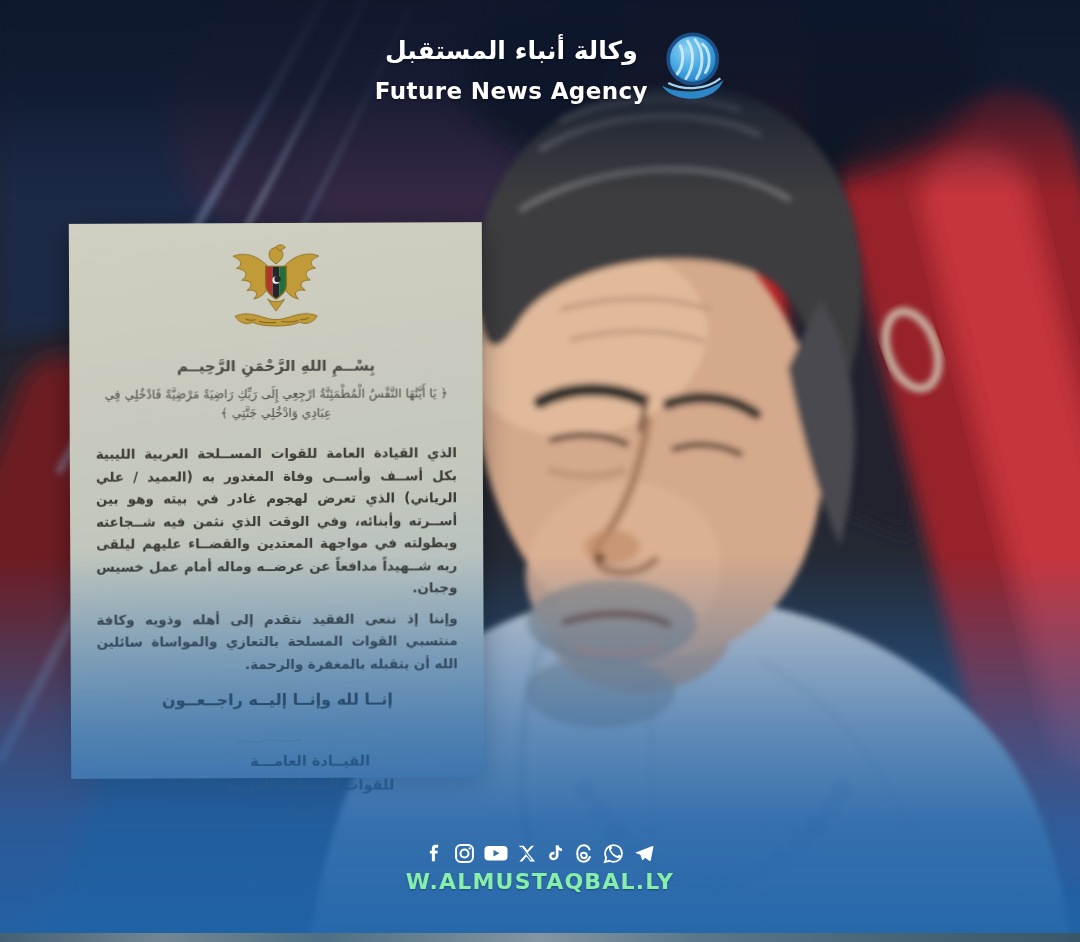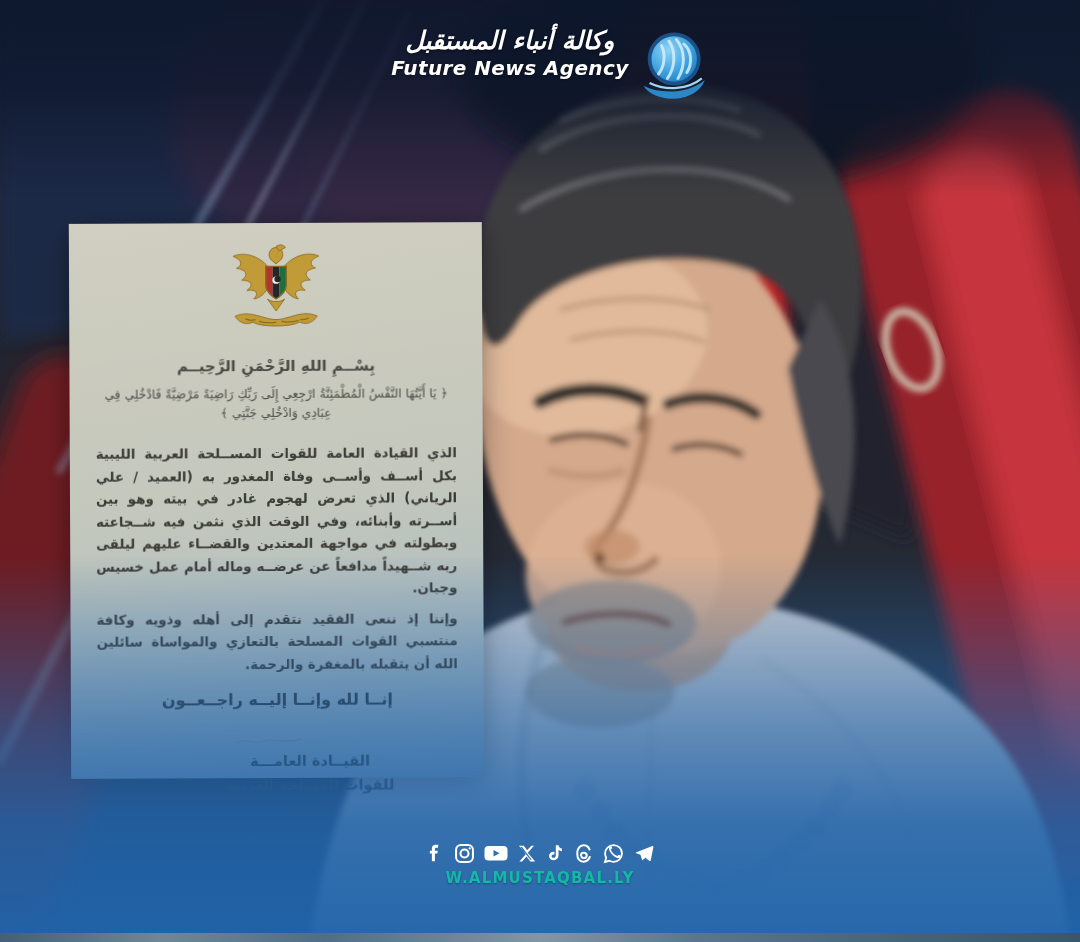--- a/index.html
+++ b/index.html
@@ -27,30 +27,30 @@
   
   .overlay-top{position:absolute;left:0;right:0;top:0;height:195px;z-index:2;pointer-events:none;
        background:linear-gradient(180deg,rgba(13,23,44,.93) 0%,rgba(13,23,44,.72) 45%,rgba(13,23,44,.25) 78%,rgba(13,23,44,0) 100%);}
   .overlay-bottom{position:absolute;left:0;right:0;top:555px;bottom:0;z-index:2;pointer-events:none;
        background:linear-gradient(180deg,rgba(35,101,168,0) 0%,rgba(35,101,168,.30) 22%,rgba(34,100,168,.62) 45%,rgba(33,99,168,.88) 70%,rgba(32,100,170,.97) 100%);}
   .bottom-strip{position:absolute;left:0;right:0;bottom:0;height:9px;z-index:6;opacity:.9;
        background:linear-gradient(90deg,#47606f,#7b8b92 15%,#52707f 30%,#8d9aa0 50%,#5d7886 65%,#49616f 85%,#3c5563);}
 
   
   .logo{position:absolute;top:26px;left:50%;transform:translateX(-46%);z-index:5;
-        display:flex;align-items:flex-start;gap:4px;font-style:italic;}
+        display:flex;align-items:flex-end;gap:4px;}
   .logo-text{text-align:center;color:#fff;text-shadow:0 1px 3px rgba(0,0,0,.45);}
   .logo-text .ar{font-size:25px;font-weight:800;direction:rtl;letter-spacing:0;}
-  .logo-text .en{font-size:20px;font-weight:700;letter-spacing:.4px;margin-top:1px;}
+  .logo-text .en{font-size:23px;font-weight:700;letter-spacing:.4px;margin-top:13px;}
 
   
   .footer{position:absolute;left:0;right:0;top:840px;z-index:5;text-align:center;}
   .social{display:flex;justify-content:center;align-items:center;gap:7px;height:26px;}
   .social span{display:inline-flex;align-items:center;justify-content:center;}
-  .site{margin-top:3px;font-size:15px;font-weight:800;letter-spacing:1.2px;color:#14b8a6;
+  .site{margin-top:3px;font-size:22px;font-weight:800;letter-spacing:1.2px;color:#86efac;
         text-shadow:0 1px 2px rgba(0,0,0,.3);}
 </style>
 </head>
 <body>
 
 <div class="canvas">
 
   <svg class="photo" width="1080" height="942" viewBox="0 0 1080 942" aria-hidden="true">
     <defs>
       <linearGradient id="bg" x1="0" y1="0" x2="0" y2="1">

